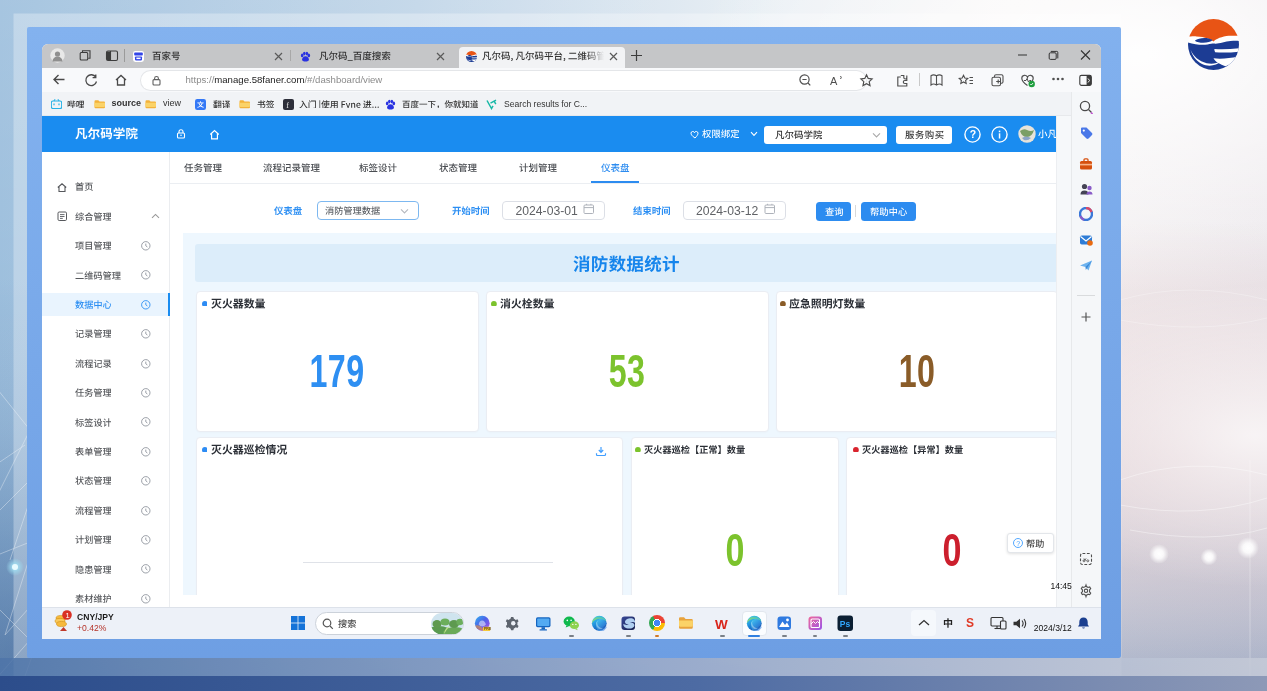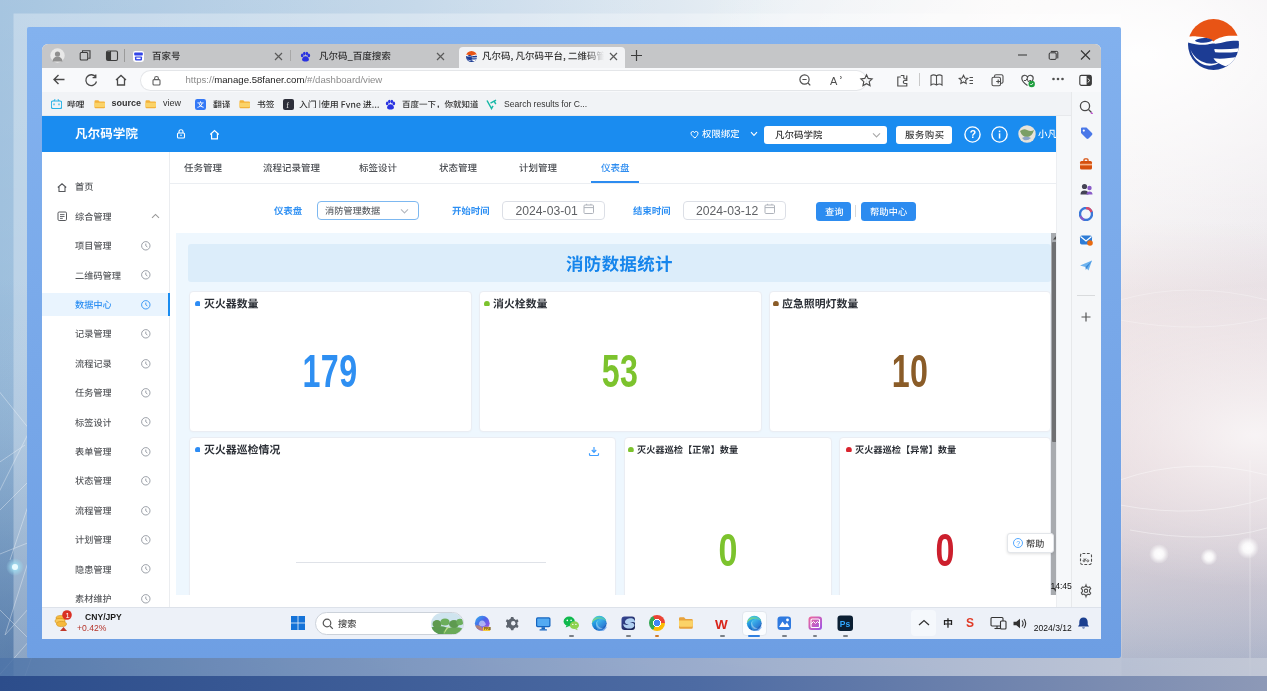--- a/index.html
+++ b/index.html
@@ -715,21 +715,21 @@
 <div class="ab" style="left:813.8px;top:161.0px;width:1.0px;height:12.0px;background:#d8d8d8"></div>
 <div class="ab" style="left:819.2px;top:157.7px;width:55.6px;height:19.0px;background:#2d8cf0;border-radius:3.5px"></div>
 <svg class="ab " style="left:828.2px;top:162.55px;" width="37.20" height="9.30" viewBox="0 -880 4000 1000" preserveAspectRatio="none">
       <g transform="scale(1,-1)" fill="#fff">
         <use href="#g5e2em" x="0"></use>
         <use href="#g52a9m" x="1000"></use>
         <use href="#g4e2dm" x="2000"></use>
         <use href="#g5fc3m" x="3000"></use>
       </g>
     </svg>
-<div class="ab" style="left:134px;top:189px;width:940px;height:362px;background:#eef7fe;overflow:hidden">
+<div class="ab" style="left:141px;top:189px;width:940px;height:362px;background:#eef7fe;overflow:hidden">
       <div class="ab" style="left:12.3px;top:11.2px;width:863.2px;height:37.8px;background:#dcedfa;border-radius:3px"></div>
       <svg class="ab " style="left:390.6px;top:21.55px;" width="106.50" height="17.50" viewBox="0 -880 6086 1000" preserveAspectRatio="none">
         <g transform="scale(1,-1)" fill="#1685ec">
           <use href="#g6d88b" x="0"></use>
           <use href="#g9632b" x="1017"></use>
           <use href="#g6570b" x="2034"></use>
           <use href="#g636eb" x="3051"></use>
           <use href="#g7edfb" x="4069"></use>
           <use href="#g8ba1b" x="5086"></use>
         </g>
@@ -916,21 +916,21 @@
         <ellipse cx="7.5" cy="11" rx="5" ry="2.6" fill="#f6b93d"></ellipse>
       </g>
     </svg>
 <svg class="ab" style="left:20.0px;top:566.0px;" width="10.0" height="10.0" viewBox="0 0 10 10">
       <circle cx="5" cy="5" r="4.8" fill="#d93025"></circle>
       <text x="3.4" y="7.8" font-size="7.5" fill="#fff" font-family="Liberation Sans">1</text>
     </svg>
 <svg class="ab" style="left:17.5px;top:581.5px;" width="9.0" height="6.0" viewBox="0 0 9 6">
       <path d="M1 5 L4.5 1 L8 5z" fill="#c0392b"></path>
     </svg>
-<div class="ab" style="left:35.5px;top:567.0px;font-size:8.6px;color:#1a1a1a;font-weight:700;letter-spacing:0.00px;line-height:12.9px;white-space:nowrap;margin-left:8px;">CNY/JPY</div>
+<div class="ab" style="left:35.5px;top:567.0px;font-size:8.6px;color:#1a1a1a;font-weight:700;letter-spacing:0.00px;line-height:12.9px;white-space:nowrap;">CNY/JPY</div>
 <div class="ab" style="left:35.5px;top:578.3px;font-size:8.6px;color:#b5342a;font-weight:400;letter-spacing:0.00px;line-height:12.9px;white-space:nowrap;">+0.42%</div>
 <svg class="ab" style="left:249.7px;top:572.0px;" width="14.0" height="14.0" viewBox="0 0 14 14">
       <g fill="#1573d8">
         <rect width="6.6" height="6.6"></rect>
         <rect x="7.4" width="6.6" height="6.6"></rect>
         <rect y="7.4" width="6.6" height="6.6"></rect>
         <rect x="7.4" y="7.4" width="6.6" height="6.6"></rect>
       </g>
     </svg>
 <div class="ab" style="left:273.3px;top:567.6px;width:149.2px;height:23.2px;background:#fff;border:1px solid #ccd2da;border-radius:11.6px"></div>

